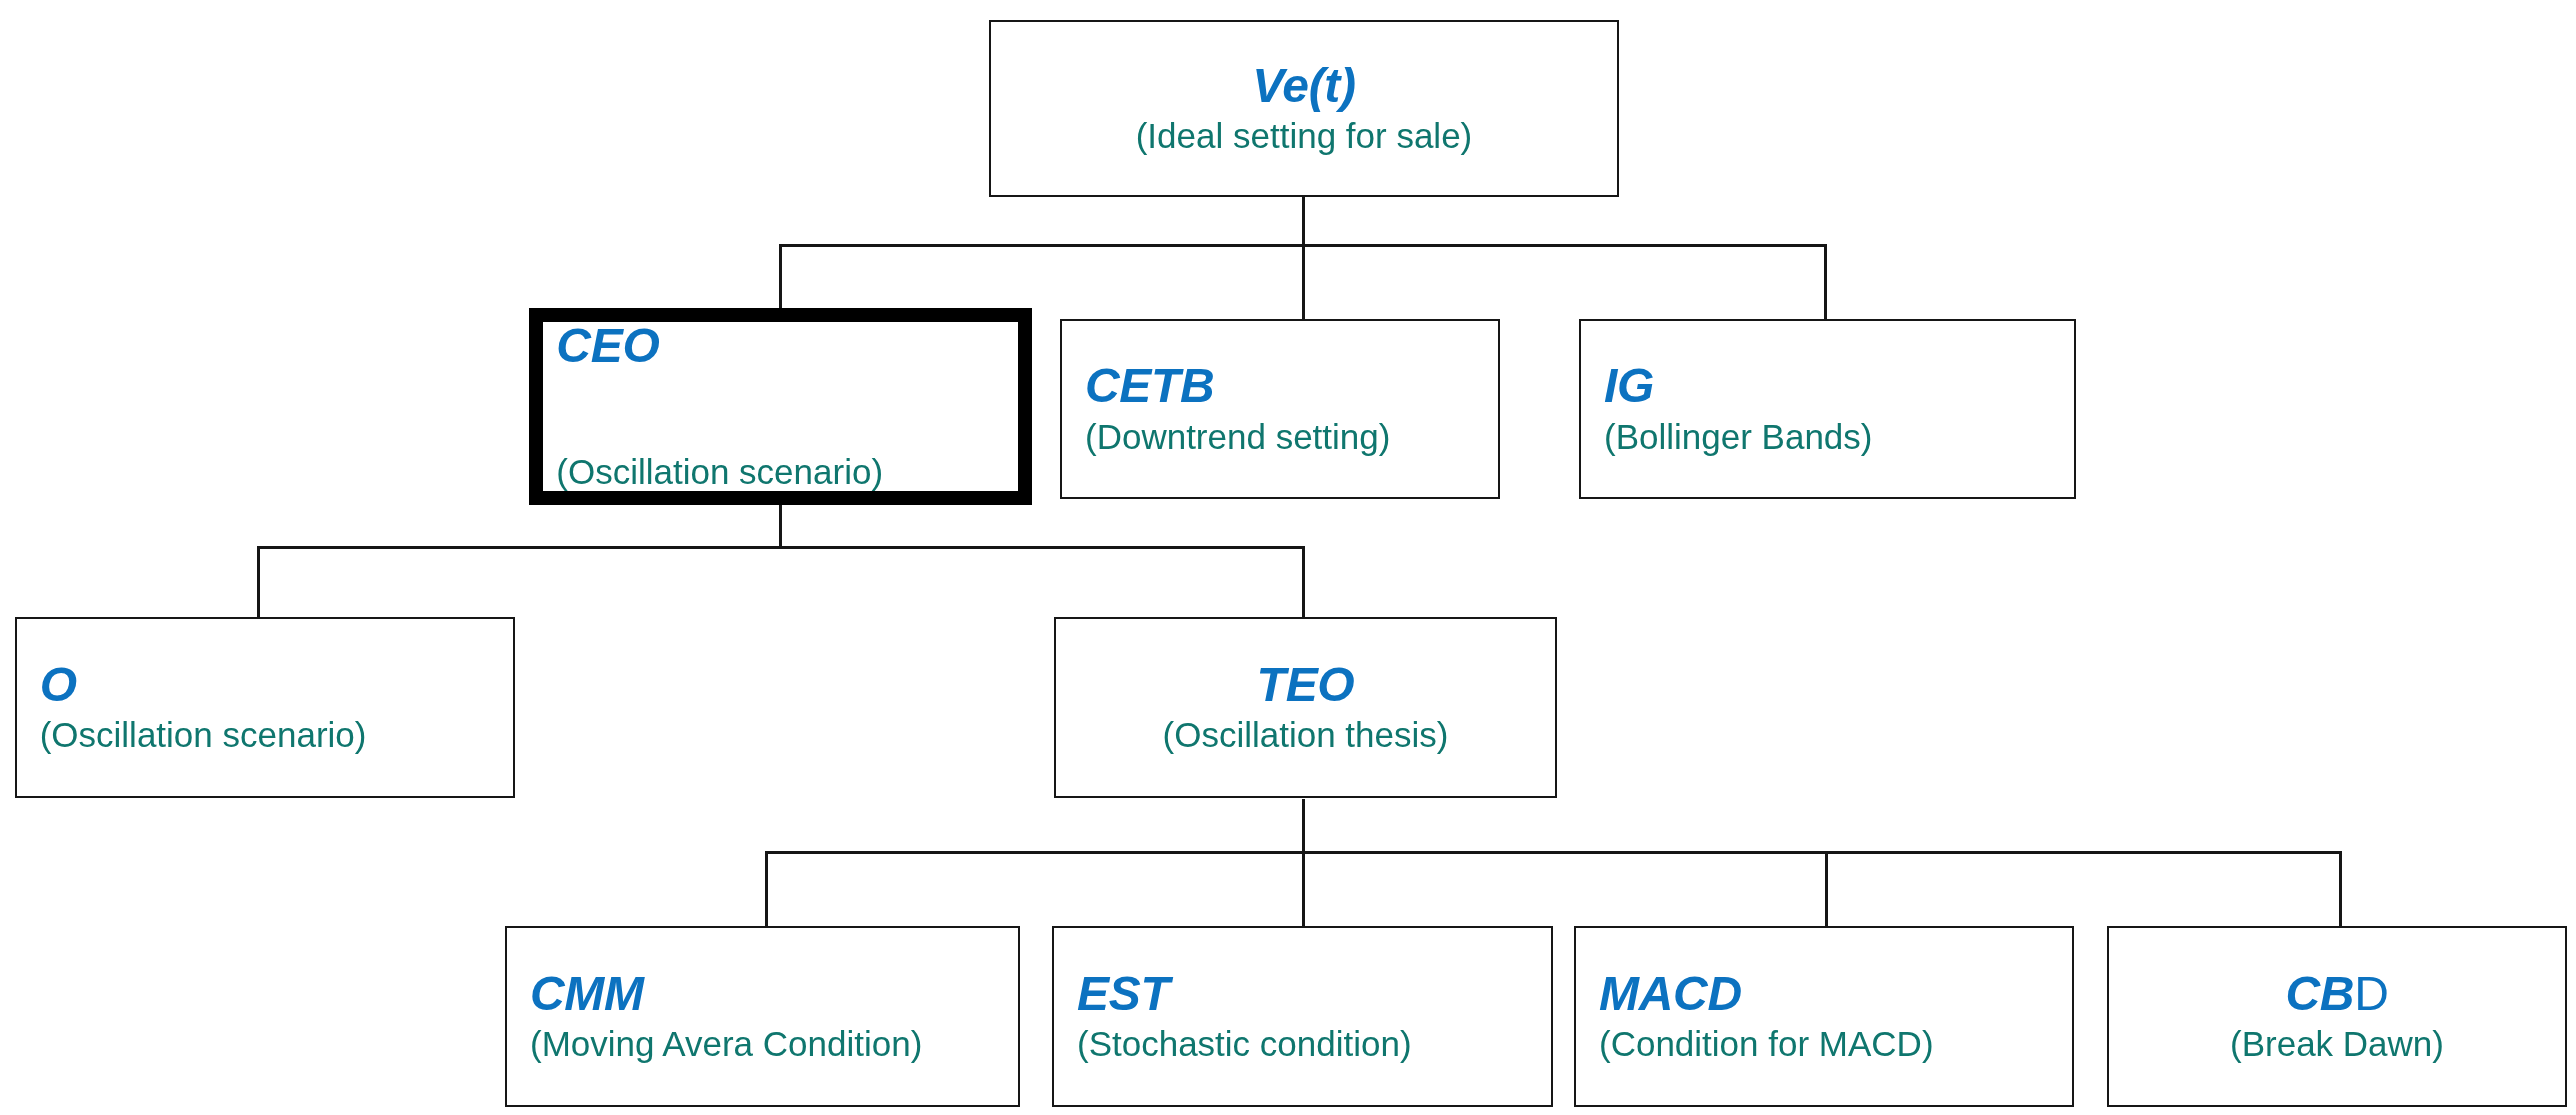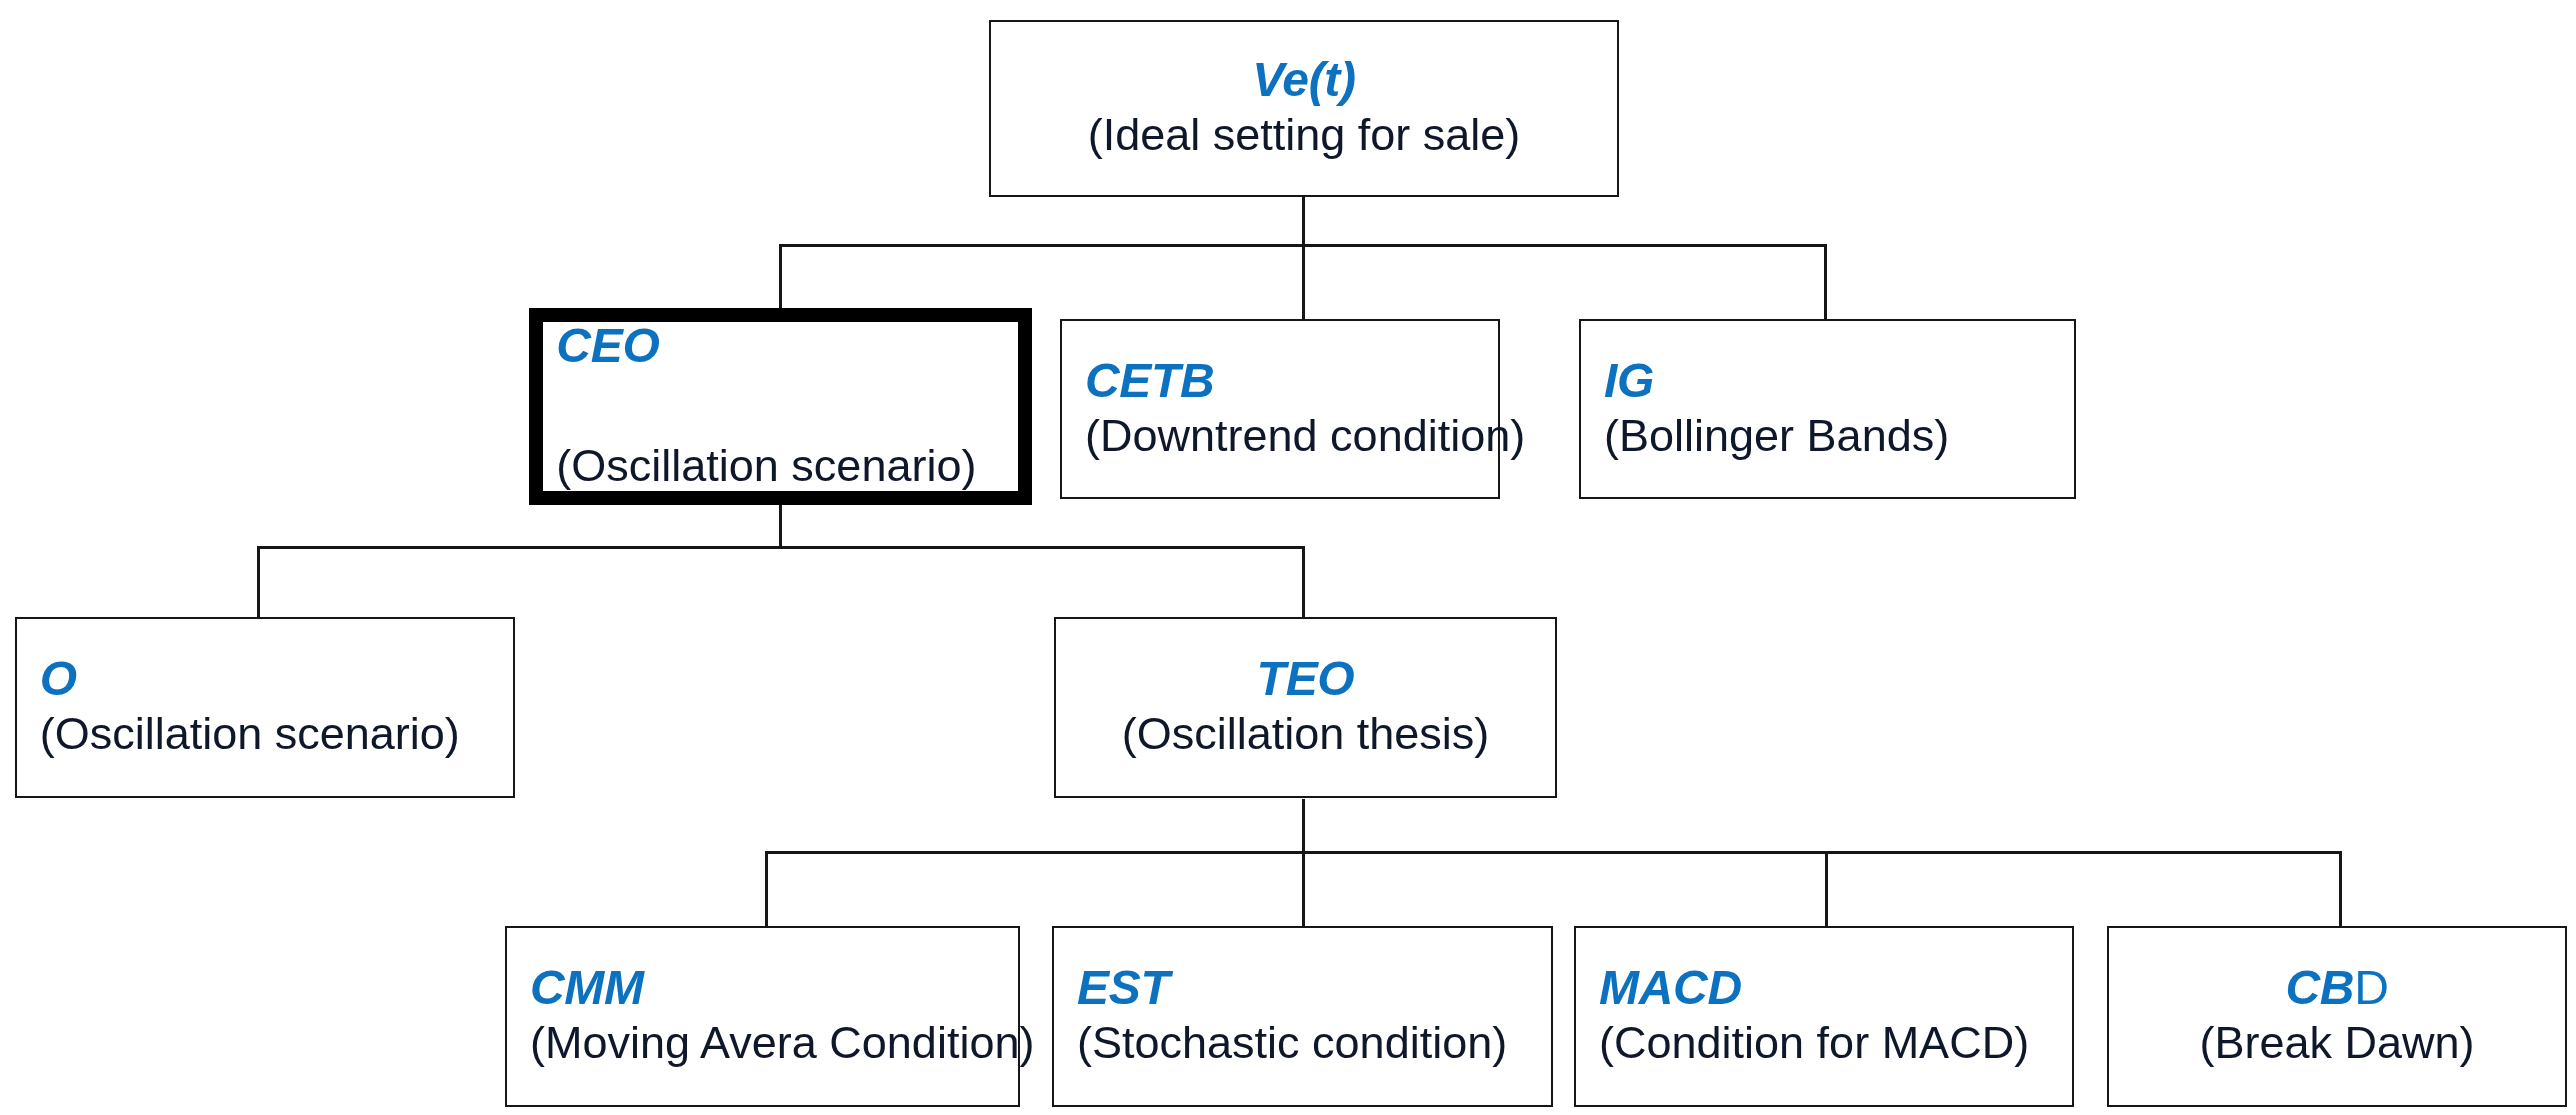--- a/index.html
+++ b/index.html
@@ -38,24 +38,24 @@
   .node .code {
     color: #0C72C0;
     font-weight: bold;
     font-style: italic;
     font-size: 48px;
     line-height: 1.02;
     letter-spacing: -0.3px;
     white-space: nowrap;
   }
   .node .desc {
-    color: #0f172a;
+    color: #0f766e;
     font-weight: normal;
     font-style: normal;
-    font-size: 45px;
+    font-size: 35px;
     line-height: 1.12;
     margin-top: 5.3px;
     white-space: nowrap;
   }
   .node.center { align-items: center; text-align: right; }
   .node.left   { align-items: flex-start; text-align: left; }
 
   .code .plain {
     font-weight: normal;
     font-style: normal;
@@ -103,21 +103,21 @@
     <div class="desc">(Ideal setting for sale)</div>
   </div>
 
   <div class="node left thick" style="left:529px; top:308px; width:503px; height:197px;">
     <div class="code">CEO</div>
     <div class="desc">(Oscillation scenario)</div>
   </div>
 
   <div class="node left" style="left:1060px; top:319px; width:440px; height:180px;">
     <div class="code">CETB</div>
-    <div class="desc">(Downtrend condition)</div>
+    <div class="desc">(Downtrend setting)</div>
   </div>
 
   <div class="node left" style="left:1579px; top:319px; width:497px; height:180px;">
     <div class="code">IG</div>
     <div class="desc">(Bollinger Bands)</div>
   </div>
 
   <div class="node left" style="left:14.7px; top:617px; width:500px; height:181px;">
     <div class="code">O</div>
     <div class="desc">(Oscillation scenario)</div>

